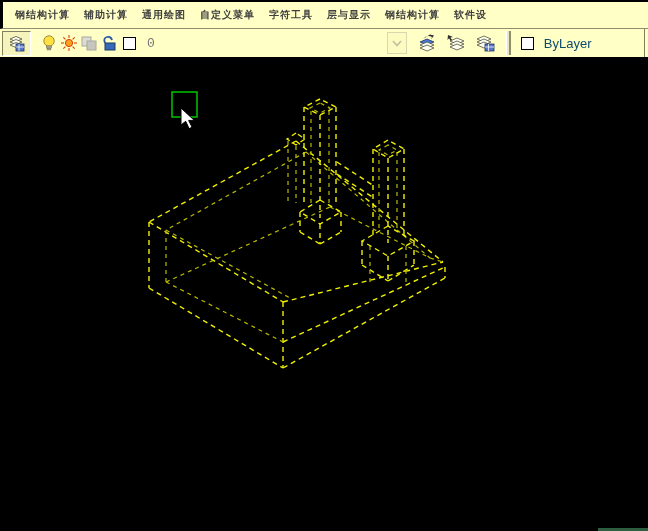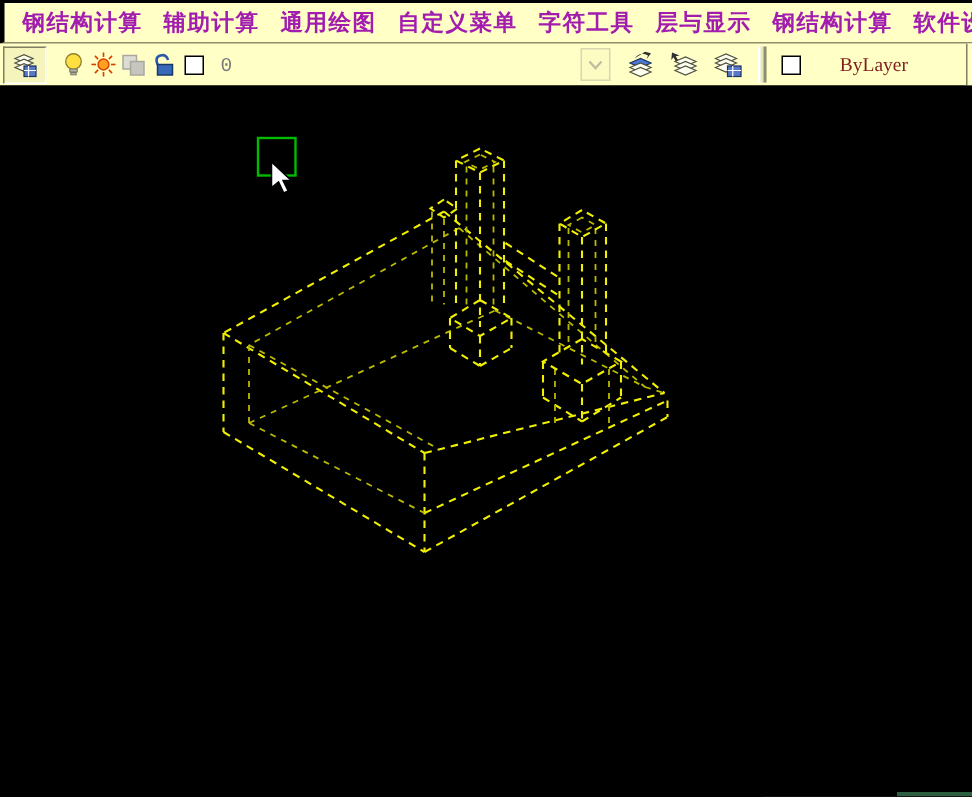--- a/index.html
+++ b/index.html
@@ -2,40 +2,40 @@
 <html><head>
 <meta charset="utf-8">
 <style>
   html,body{margin:0;padding:0;background:#222;}
   .window{position:relative;width:648px;height:531px;background:#000;overflow:hidden;
           font-family:"DejaVu Sans",sans-serif;}
   
   .menubar{position:absolute;left:0;top:0;width:648px;height:29px;background:#ffffc6;
            box-sizing:border-box;border-top:2px solid #000;border-left:3px solid #000;
            border-bottom:1px solid #8f8f70;display:flex;align-items:center;padding-left:5px;}
-  .menu-item{font-size:15px;font-weight:bold;color:#a21caf;padding:0 7px;white-space:nowrap;
+  .menu-item{font-size:10px;font-weight:bold;color:#404040;padding:0 7px;white-space:nowrap;
              letter-spacing:1px;cursor:default;}
   
   .toolbar{position:absolute;left:0;top:29px;width:648px;height:28px;background:#ffffc6;
            box-sizing:border-box;display:flex;align-items:center;padding-left:2px;}
   .tb-btn{width:29px;height:25px;display:flex;align-items:center;justify-content:center;
           box-sizing:border-box;}
   .sunken{border:1px solid;border-color:#807f60 #ffffff #ffffff #807f60;background:#f4f4bc;}
   .flat{border:1px solid transparent;}
   .tb-group{display:flex;align-items:center;margin-left:8px;}
   .tb-ico{display:flex;align-items:center;justify-content:center;width:20px;height:20px;}
   .swatch{width:13px;height:13px;background:#ffffff;border:1px solid #000;box-sizing:border-box;}
   .layer-name{font-family:"Liberation Mono","DejaVu Sans Mono",monospace;font-size:13px;
               color:#787878;margin-left:8px;}
   .dd-arrow{width:18px;height:20px;margin-left:4px;display:flex;align-items:center;
             justify-content:center;border:1px solid #d8d8b0;background:#fbfbc2;}
   .vsep{width:6px;height:24px;margin:0 7px 0 5px;background:#e8e8b8;
         border-left:2px solid #ffffff;border-right:2px solid #8f8f70;box-sizing:border-box;}
-  .bylayer-label{font-family:Liberation Serif, serif;font-size:13px;
-                 color:#7f1d1d;margin-left:22px;}
+  .bylayer-label{font-family:Liberation Sans, sans-serif;font-size:13px;
+                 color:#0c4a6e;margin-left:6px;}
   .edge-sliver{position:absolute;right:0;top:29px;width:3px;height:28px;background:#ffffc6;
                border-left:1px solid #807f60;}
   
   .canvas-wrap{position:absolute;left:0;top:57px;width:648px;height:474px;background:#000;}
   svg line.b, svg polygon.b{stroke:#f0f000;stroke-width:1.4;stroke-dasharray:5 4;fill:none;}
   svg line.d, svg polygon.d{stroke:#b9b900;stroke-width:1.2;stroke-dasharray:4 4;fill:none;}
 </style>
 </head>
 <body>
 

